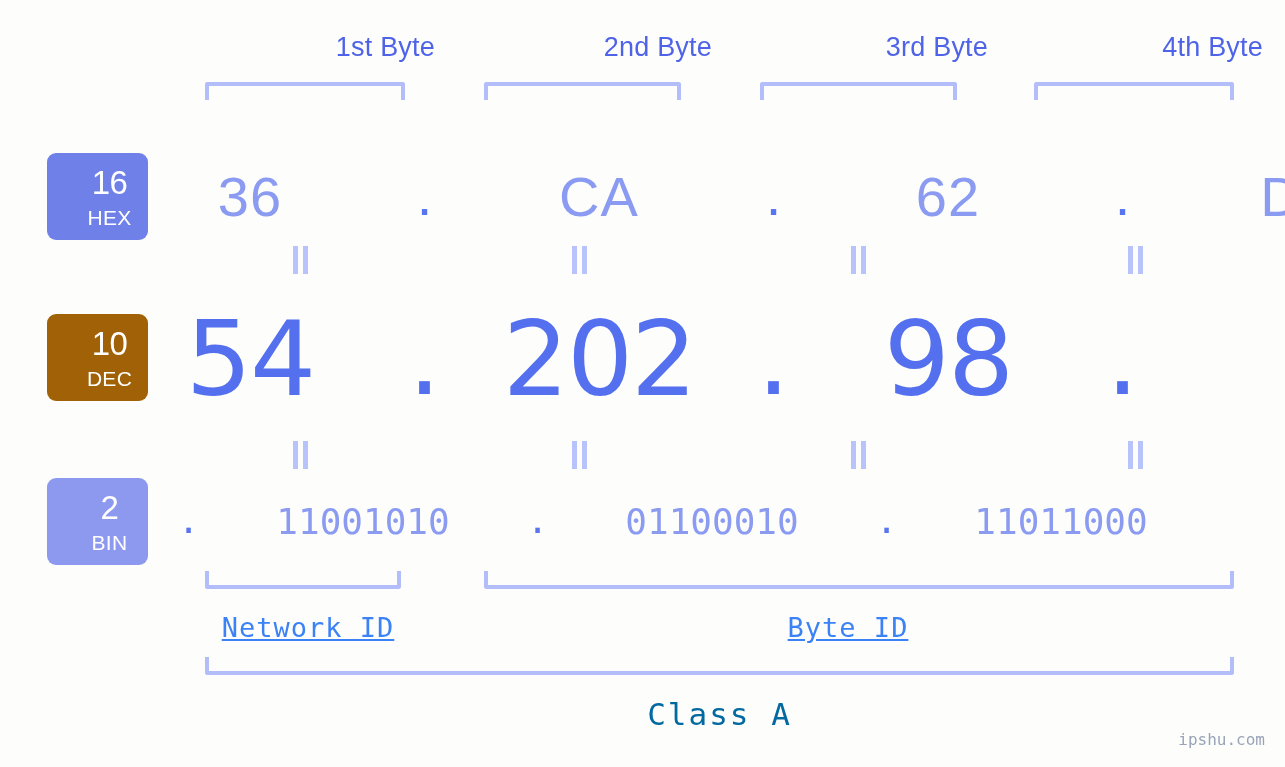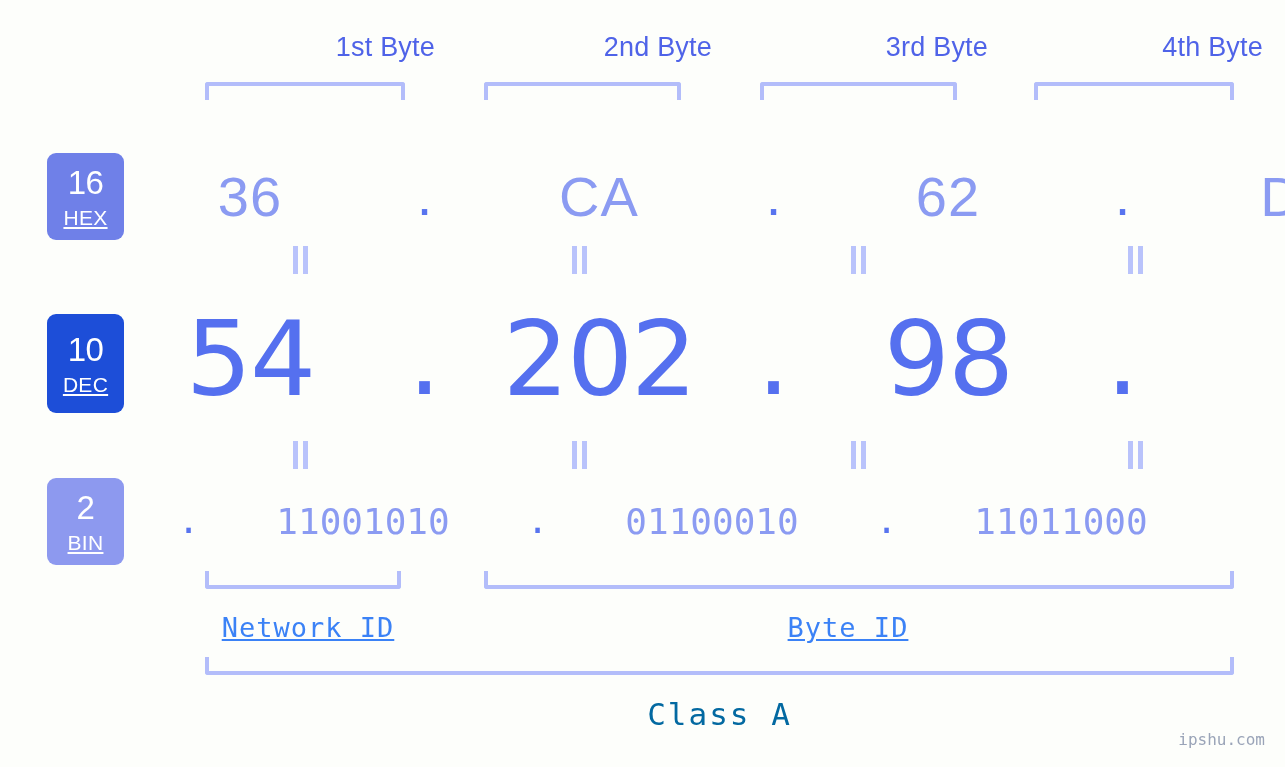--- a/index.html
+++ b/index.html
@@ -64,35 +64,35 @@
     width: 77px;
     border-radius: 9px;
     color: #ffffff;
     text-align: center;
     display: flex;
     flex-direction: column;
     align-items: center;
     justify-content: center;
     line-height: 1;
     font-family: "Liberation Sans", sans-serif;
+    padding-left: 24px;
   }
   .badge .b-num {
     font-size: 33px;
     font-weight: 400;
     letter-spacing: -0.5px;
   }
   .badge .b-txt {
     font-size: 21px;
     font-weight: 400;
     margin-top: 8px;
     letter-spacing: 0.3px;
-    text-decoration: underline;
   }
   #badge-hex { top: 153px; height: 87px; background: #6f80e8; }
-  #badge-dec { top: 314px; height: 99px; background: #1d4ed8; }
+  #badge-dec { top: 314px; height: 87px; background: #a16207; }
   #badge-bin { top: 478px; height: 87px; background: #8d99ef; }
 
   
   .row {
     position: absolute;
     left: 150px;
     width: 1110px;
     display: flex;
     align-items: center;
     gap: 36px;

